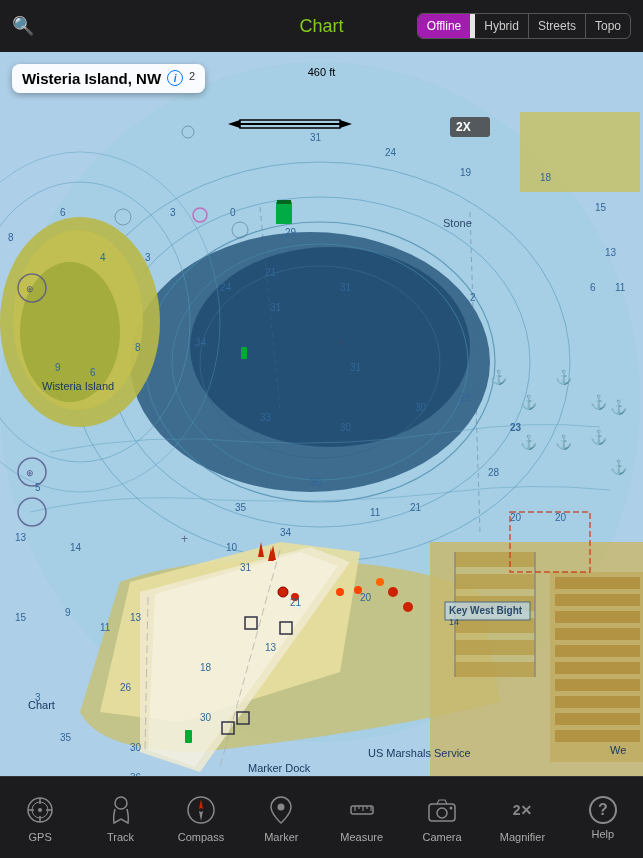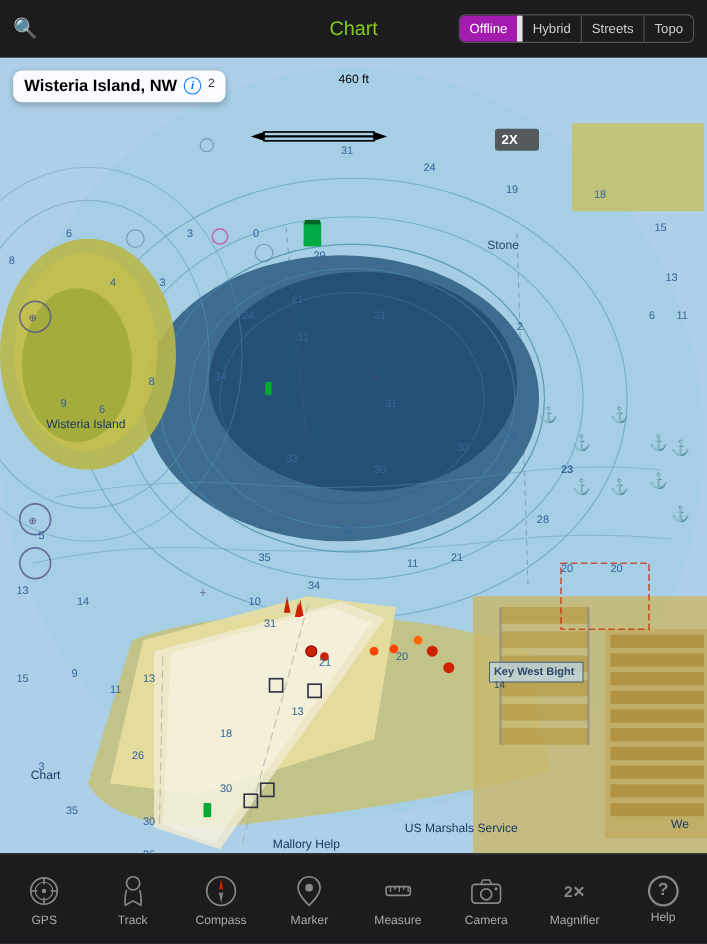--- a/index.html
+++ b/index.html
@@ -321,21 +321,21 @@
     <div style="width:16px;height:16px;border:1.5px solid #007aff;border-radius:50%;display:flex;align-items:center;justify-content:center;color:#007aff;font-size:10px;font-style:italic;font-weight:bold;">i</div>
     <span style="font-size:11px;color:#333;vertical-align:super;">2</span>
   </div>
 
   <div id="scale-bar" style="position:absolute;top:14px;left:50%;transform:translateX(-50%);display:flex;flex-direction:column;align-items:center;z-index:50;">
     <span style="font-size:11px;color:#000;font-weight:500;margin-bottom:2px;">460 ft</span>
   </div>
 
   <div style="position:absolute;left:42px;top:328px;font-size:11px;color:#1a3a60;font-weight:400;pointer-events:none;text-align:right;">Wisteria Island</div>
   <div style="position:absolute;left:443px;top:165px;font-size:11px;color:#2a4a6a;pointer-events:none;">Stone</div>
-  <div style="position:absolute;left:248px;top:710px;font-size:11px;color:#1a3a60;font-weight:500;pointer-events:none;">Mallory Help</div>
+  <div style="position:absolute;left:248px;top:710px;font-size:11px;color:#1a3a60;font-weight:500;pointer-events:none;">Marker Dock</div>
   <div style="position:absolute;left:368px;top:695px;font-size:11px;color:#1a3a60;pointer-events:none;">US Marshals Service</div>
 
   <div style="position:absolute;left:610px;top:692px;font-size:11px;color:#1a3a60;pointer-events:none;">We</div>
   <div style="position:absolute;left:28px;top:647px;font-size:11px;color:#1a3a60;pointer-events:none;">Chart</div>
 
 </div>
 
 <div id="toolbar">
   <div class="toolbar-item">
     <div class="tb-icon">

